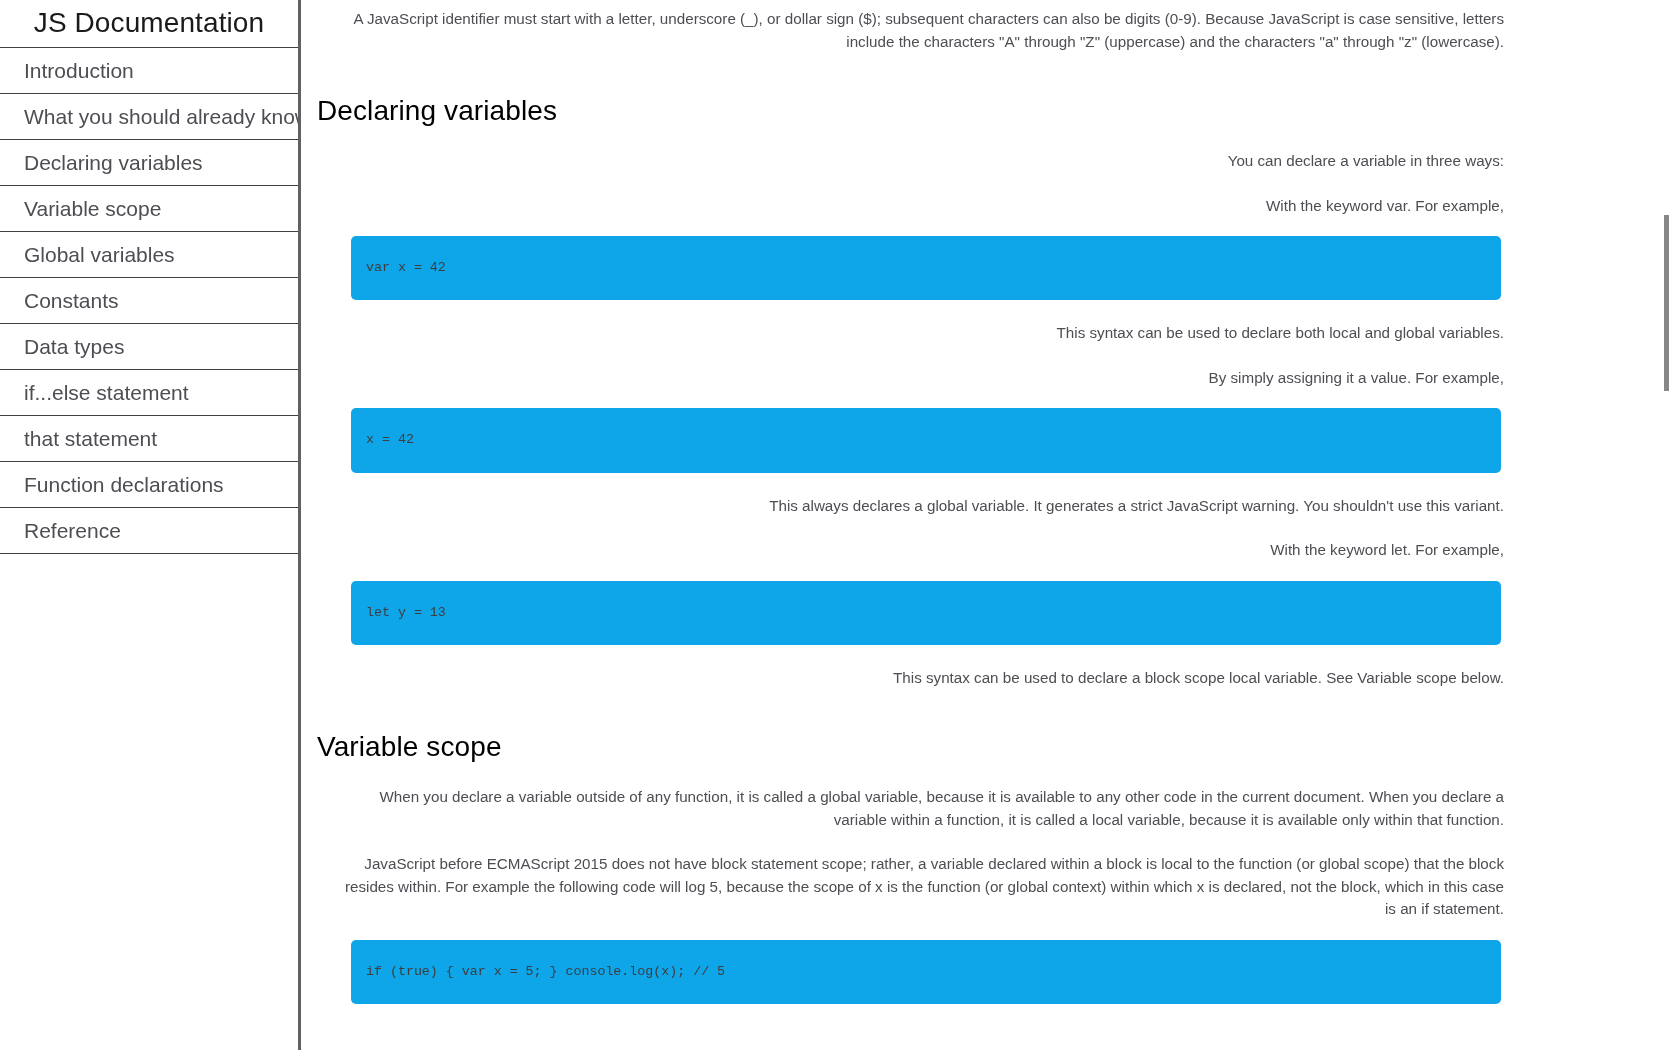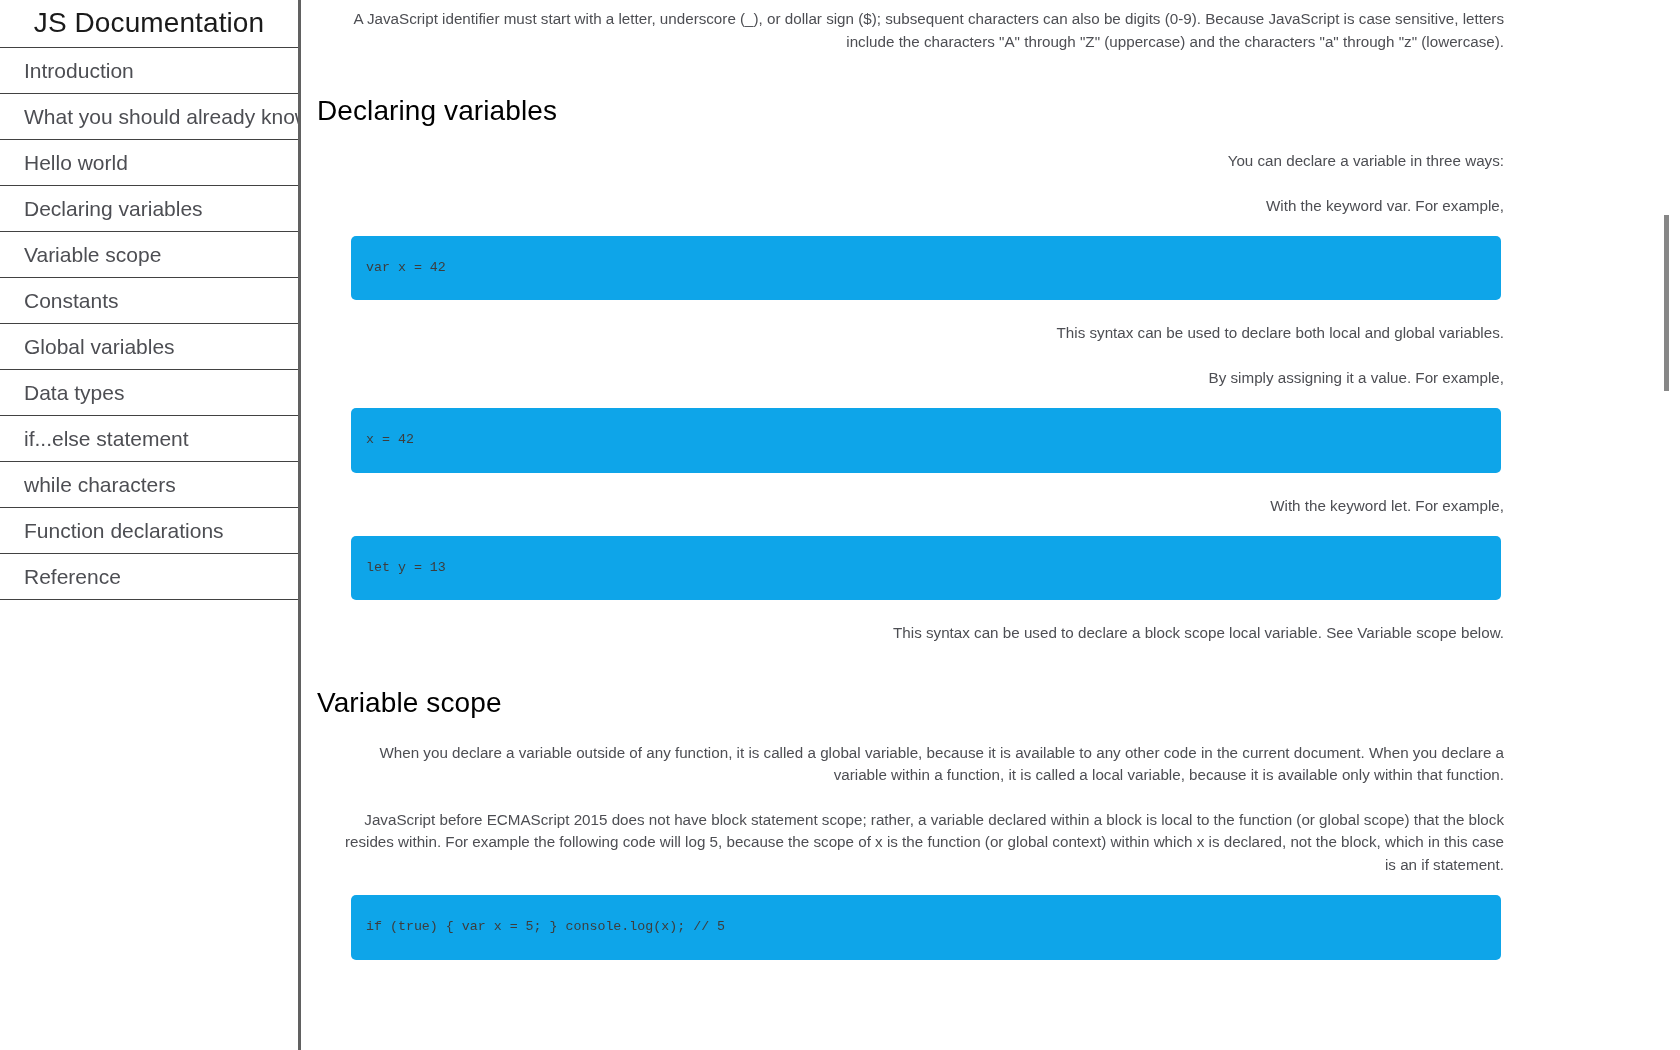--- a/index.html
+++ b/index.html
@@ -125,47 +125,47 @@
 </head>
 <body>
 
 <div id="page">
 
   <nav id="navbar">
     <header class="nav-header">JS Documentation</header>
 
     <a class="nav-link" href="#">Introduction</a>
     <a class="nav-link" href="#">What you should already know</a>
-    <a class="nav-link" href="#">Hello world</a>
     <a class="nav-link" href="#">Declaring variables</a>
     <a class="nav-link" href="#">Variable scope</a>
+    <a class="nav-link" href="#">Global variables</a>
     <a class="nav-link" href="#">Constants</a>
-    <a class="nav-link" href="#">Global variables</a>
     <a class="nav-link" href="#">Data types</a>
     <a class="nav-link" href="#">if...else statement</a>
-    <a class="nav-link" href="#">while characters</a>
+    <a class="nav-link" href="#">that statement</a>
     <a class="nav-link" href="#">Function declarations</a>
     <a class="nav-link" href="#">Reference</a>
   </nav>
 
   <main id="main-doc">
     <div class="doc-inner">
 
       <section class="main-section">
         <p class="doc-p first">A JavaScript identifier must start with a letter, underscore (_), or dollar sign ($); subsequent characters can also be digits (0-9). Because JavaScript is case sensitive, letters include the characters "A" through "Z" (uppercase) and the characters "a" through "z" (lowercase).</p>
       </section>
 
       <section class="main-section">
         <h2 class="sec-title">Declaring variables</h2>
         <p class="doc-p">You can declare a variable in three ways:</p>
         <p class="doc-p">With the keyword var. For example,</p>
         <pre class="code-block">var x = 42</pre>
         <p class="doc-p">This syntax can be used to declare both local and global variables.</p>
         <p class="doc-p">By simply assigning it a value. For example,</p>
         <pre class="code-block">x = 42</pre>
+        <p class="doc-p">This always declares a global variable. It generates a strict JavaScript warning. You shouldn't use this variant.</p>
         <p class="doc-p">With the keyword let. For example,</p>
         <pre class="code-block">let y = 13</pre>
         <p class="doc-p">This syntax can be used to declare a block scope local variable. See Variable scope below.</p>
       </section>
 
       <section class="main-section">
         <h2 class="sec-title">Variable scope</h2>
         <p class="doc-p">When you declare a variable outside of any function, it is called a global variable, because it is available to any other code in the current document. When you declare a variable within a function, it is called a local variable, because it is available only within that function.</p>
         <p class="doc-p">JavaScript before ECMAScript 2015 does not have block statement scope; rather, a variable declared within a block is local to the function (or global scope) that the block resides within. For example the following code will log 5, because the scope of x is the function (or global context) within which x is declared, not the block, which in this case is an if statement.</p>
         <pre class="code-block">if (true) { var x = 5; } console.log(x); // 5</pre>

